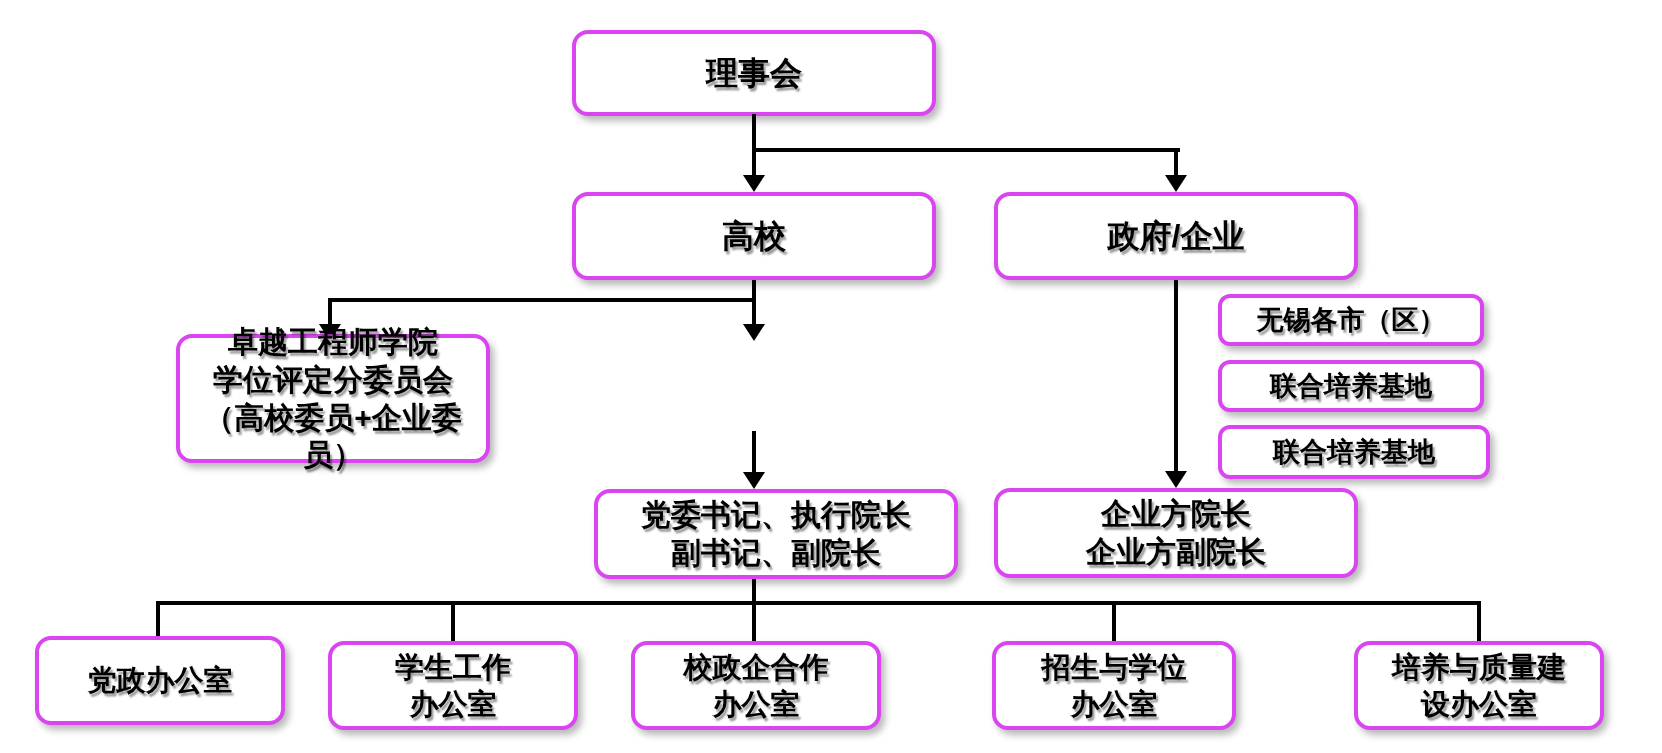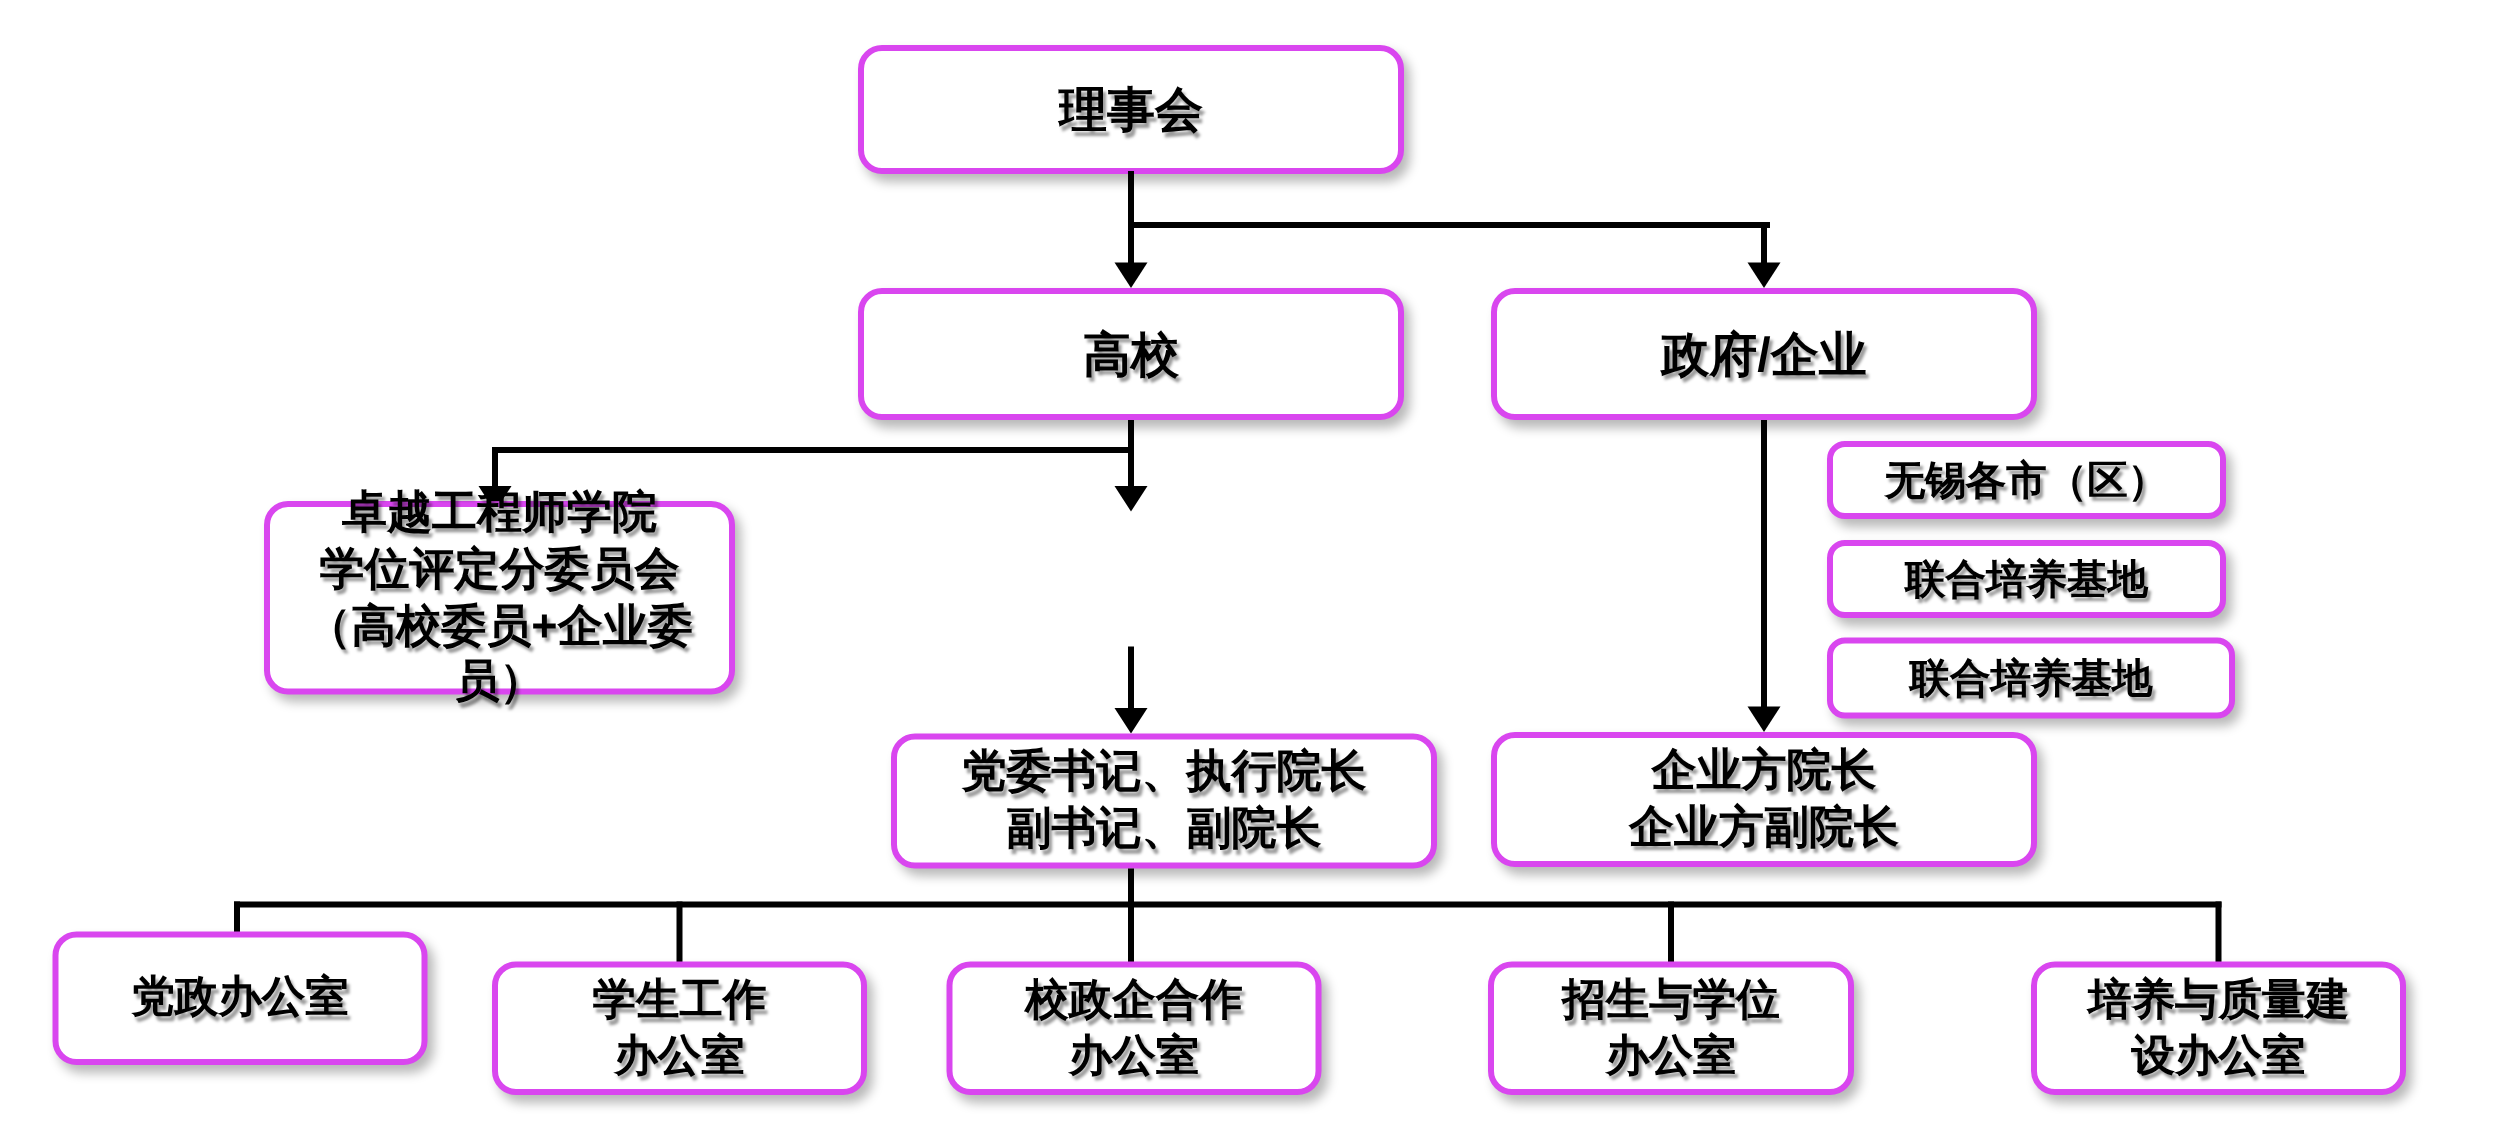--- a/index.html
+++ b/index.html
@@ -113,21 +113,21 @@
   </div>
 
   <div class="line" style="left:752px; top:579px; width:4px; height:26px;"></div>
   <div class="line" style="left:156px; top:601px; width:1325px; height:4px;"></div>
   <div class="line" style="left:156px; top:601px; width:4px; height:41px;"></div>
   <div class="line" style="left:451px; top:601px; width:4px; height:41px;"></div>
   <div class="line" style="left:752px; top:601px; width:4px; height:41px;"></div>
   <div class="line" style="left:1112px; top:601px; width:4px; height:41px;"></div>
   <div class="line" style="left:1477px; top:601px; width:4px; height:41px;"></div>
 
-  <div class="node fs-md" style="left:35px; top:621px; width:250px; height:89px;">
+  <div class="node fs-md" style="left:35px; top:636px; width:250px; height:89px;">
     <span class="node-label">党政办公室</span>
   </div>
   <div class="node fs-md" style="left:328px; top:641px; width:250px; height:89px;">
     <span class="node-label">学生工作
 办公室</span>
   </div>
   <div class="node fs-md" style="left:631px; top:641px; width:250px; height:89px;">
     <span class="node-label">校政企合作
 办公室</span>
   </div>

